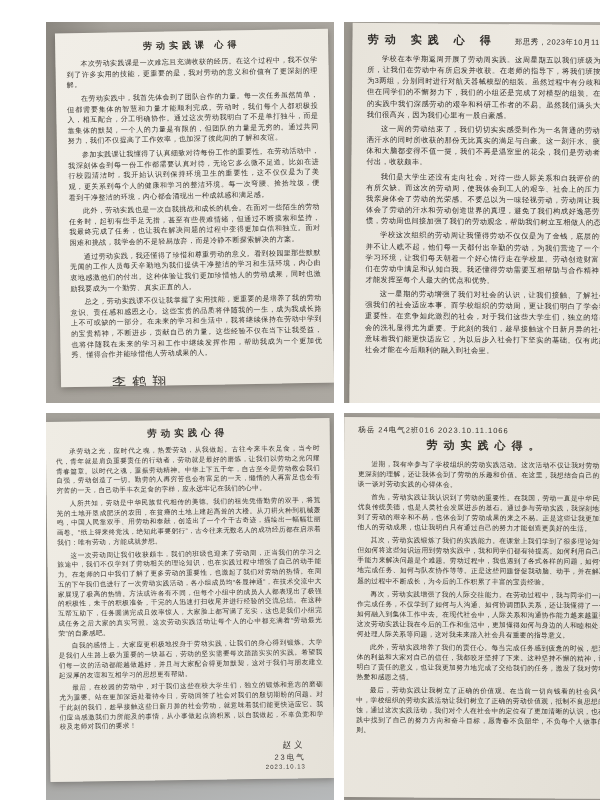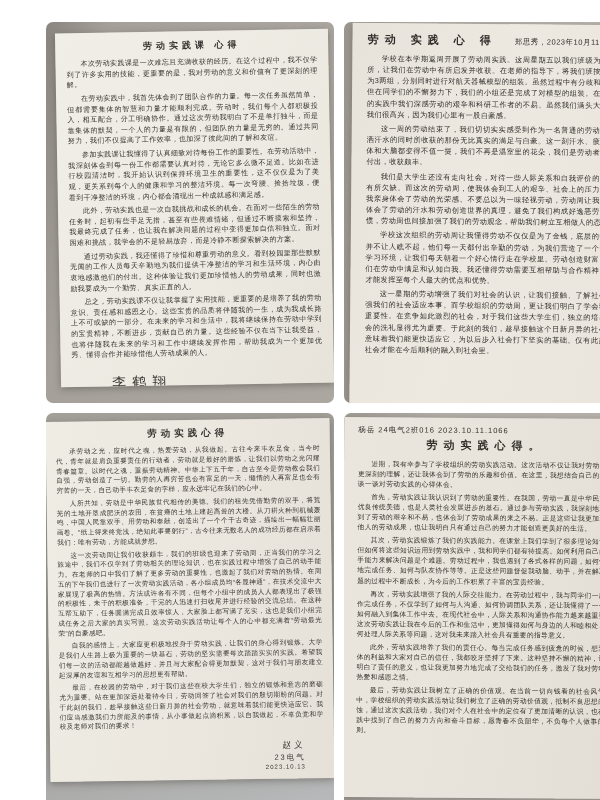--- a/index.html
+++ b/index.html
@@ -1,18 +1,18 @@
 <!DOCTYPE html>
 <html><head>
 <meta charset="utf-8">
 <style>
   html,body{margin:0;padding:0;}
   body{width:600px;height:800px;background:#ffffff;font-family:"Liberation Sans",sans-serif;overflow:hidden;}
   .canvas{position:relative;width:600px;height:800px;background:#ffffff;}
-  .tile{position:absolute;overflow:hidden;border-radius:7px;}
+  .tile{position:absolute;overflow:hidden;}
   .tile-tl{left:6px;top:6px;width:288px;height:381px;background:linear-gradient(100deg,#8a867f 0%,#a5a19a 18%,#aca8a1 100%);}
   .tile-tr{left:304px;top:6px;width:290px;height:381px;background:linear-gradient(90deg,#9b978f 0%,#b5b1aa 20%,#bab6af 100%);}
   .tile-bl{left:6px;top:397px;width:288px;height:397px;background:linear-gradient(170deg,#a3a099 0%,#9d9a94 70%,#b9bcbe 100%);}
   .tile-br{left:304px;top:397px;width:290px;height:397px;background:linear-gradient(95deg,#a19d96 0%,#b3afa8 30%,#b7b3ac 100%);}
   .paper{position:absolute;box-shadow:0 2px 7px rgba(40,35,30,.35);overflow:hidden;}
   .paper-tl{left:12px;top:9px;right:3px;bottom:18px;background:linear-gradient(120deg,#f1eee7 0%,#edeae2 60%,#e7e3da 100%);transform:rotate(-1deg);padding:8px 11px;}
   .paper-tr{left:7px;top:2px;right:-2px;bottom:-2px;background:linear-gradient(105deg,#e7e3da 0%,#edE9e1 45%,#e9e5dc 100%);transform:rotate(.5deg);padding:9px 13px 8px 15px;}
   .paper-bl{left:2px;top:7px;right:2px;bottom:30px;background:linear-gradient(100deg,#efece4 0%,#ebe7df 55%,#e5e1d8 100%);transform:rotate(-.8deg);padding:7px 10px;}
   .paper-br{left:-1px;top:5px;right:9px;bottom:12px;background:linear-gradient(100deg,#eae6de 0%,#e8e4db 50%,#e2ded5 100%);transform:rotate(.4deg);padding:8px 12px 8px 14px;}
   .hw{text-align:justify;text-indent:2em;margin:0 0 3px 0;letter-spacing:.4px;}

